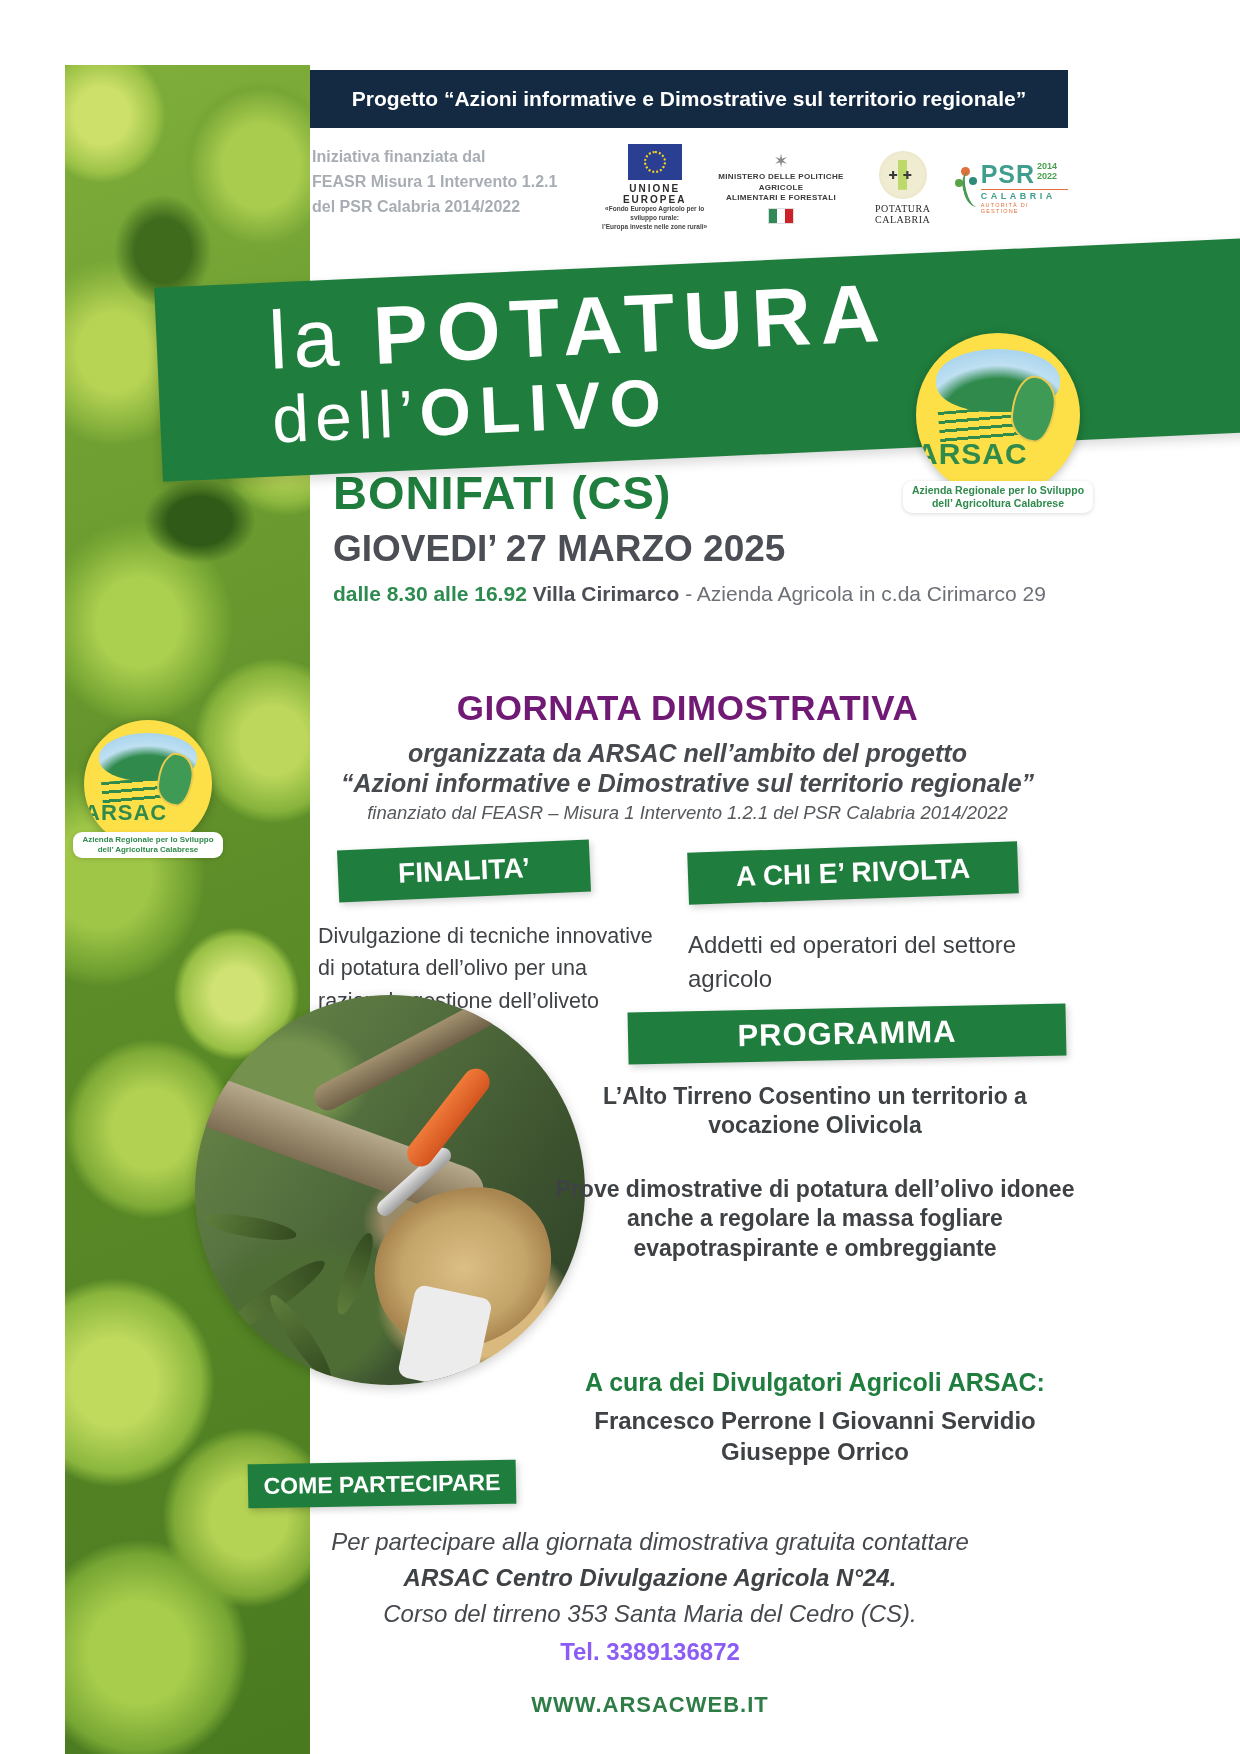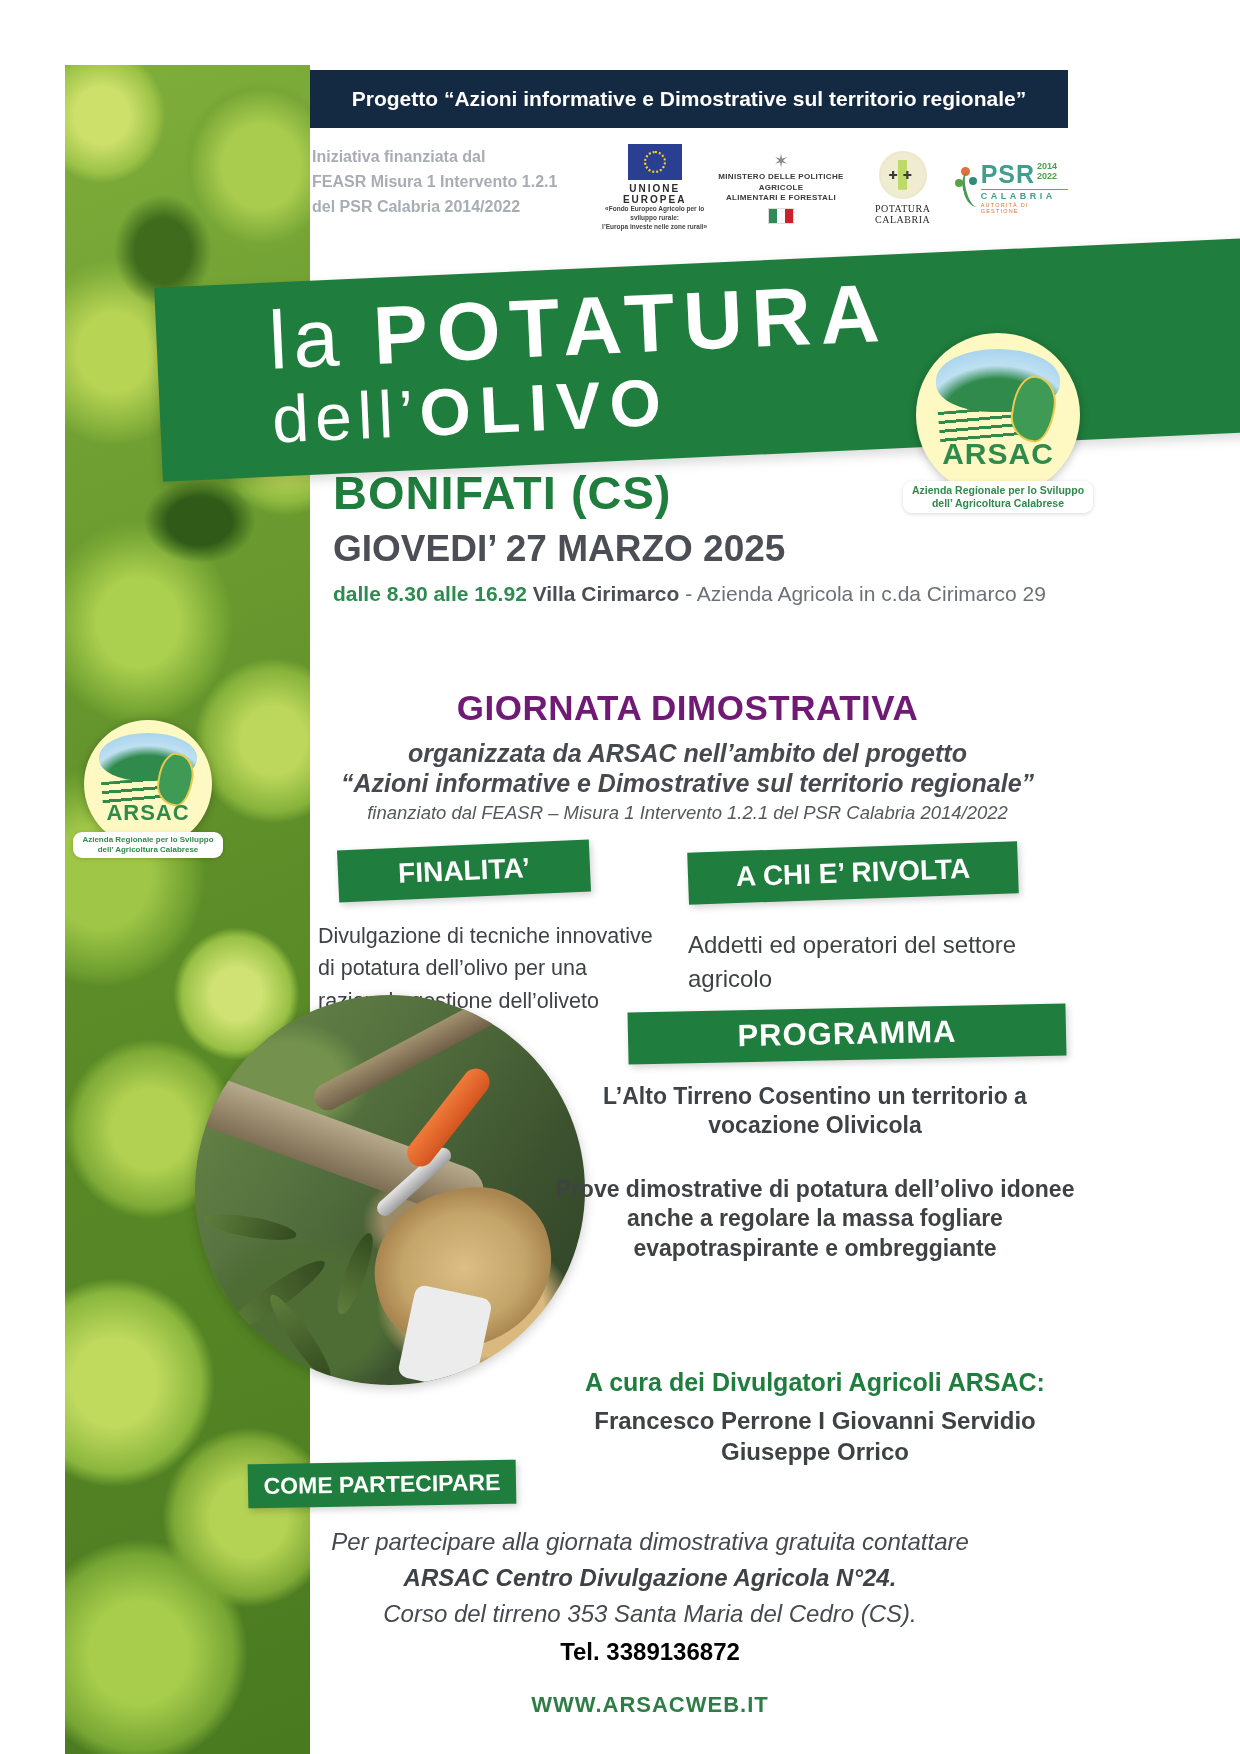--- a/index.html
+++ b/index.html
@@ -80,22 +80,22 @@
     padding:16px 0 0 112px;box-sizing:border-box;box-shadow:0 5px 12px rgba(0,0,0,.15);}
   .title-line1{font-size:82px;line-height:1.02;}
   .title-line2{font-size:66px;line-height:1.15;}
   .t-light{font-weight:400;letter-spacing:6px;}
   .t-bold{font-weight:800;letter-spacing:9px;}
 
   
   .arsac-logo{position:absolute;display:flex;flex-direction:column;align-items:center;z-index:4;}
   .arsac-big{left:898px;top:333px;width:200px;}
   .arsac-small{left:58px;top:720px;width:180px;}
-  .arsac-circle{background:#fef9c3;border-radius:50%;position:relative;overflow:hidden;
-    display:flex;flex-direction:column;align-items:center;justify-content:flex-end;
+  .arsac-circle{background:#fde047;border-radius:50%;position:relative;overflow:hidden;
+    display:flex;flex-direction:column;align-items:flex-start;justify-content:flex-end;
     box-shadow:0 2px 10px rgba(0,0,0,.25);}
   .arsac-big .arsac-circle{width:164px;height:164px;}
   .arsac-small .arsac-circle{width:128px;height:128px;}
   .arsac-sky{position:absolute;left:12%;top:10%;width:76%;height:38%;border-radius:50% 50% 45% 45%;
     background:radial-gradient(100% 140% at 50% 110%, #2f8a4c 0 45%, #bfe0f2 60%, #8fc7e8 100%);}
   .arsac-waves{position:absolute;left:14%;top:46%;width:56%;height:20%;transform:rotate(-5deg);
     background:repeating-linear-gradient(180deg,#2f8a4c 0 3px,rgba(0,0,0,0) 3px 9px);}
   .arsac-map{position:absolute;right:15%;top:26%;width:24%;height:38%;background:#3f9a55;
     border:2px solid #e9c94e;border-radius:45% 55% 40% 60%/55% 45% 60% 40%;transform:rotate(8deg);}
   .arsac-name{color:#2f8a4c;font-weight:800;letter-spacing:1px;position:relative;z-index:2;}
@@ -168,21 +168,21 @@
   .program-item{font-size:23px;font-weight:700;color:#3f4245;line-height:1.28;margin-bottom:34px;}
   .curator{position:absolute;left:545px;top:1368px;width:540px;text-align:center;z-index:3;}
   .curator-title{font-size:25px;font-weight:700;color:#1f7d3d;}
   .curator-names{font-size:24px;font-weight:700;color:#3f4245;margin-top:8px;line-height:1.3;}
 
   
   .contact{position:absolute;left:270px;top:1528px;width:760px;text-align:center;color:#46494e;z-index:3;}
   .c1{font-size:24px;font-style:italic;font-weight:500;}
   .c2{font-size:24px;font-style:italic;font-weight:800;color:#3f4245;margin-top:8px;}
   .c3{font-size:24px;font-style:italic;font-weight:500;margin-top:8px;}
-  .c-phone{font-size:24px;font-weight:800;color:#000000;margin-top:10px;}
+  .c-phone{font-size:24px;font-weight:800;color:#8b5cf6;margin-top:10px;}
   .c-web{font-size:22px;font-weight:800;color:#2e7d46;margin-top:26px;letter-spacing:1px;}
 </style>
 </head>
 <body>
 
 <div class="page">
 
   <div class="olive-strip"></div>
 
   <div class="topbar">

